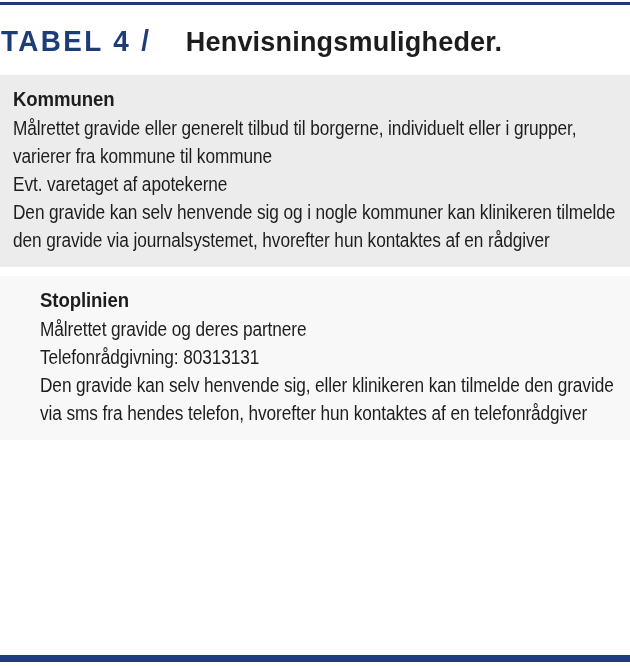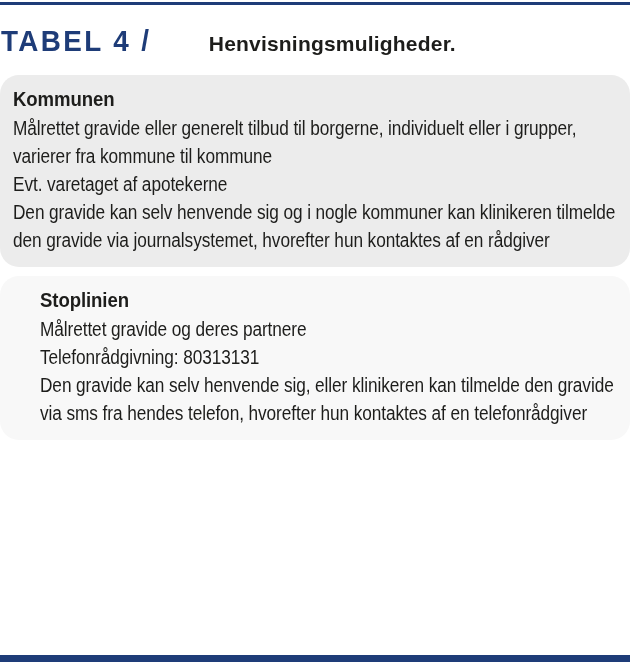--- a/index.html
+++ b/index.html
@@ -21,46 +21,44 @@
     position:relative;
     width:630px;height:668px;
     background:var(--page_bg);
     overflow:hidden;
   }
   .top-rule{
     position:absolute;top:2px;left:0;right:0;height:3px;
     background:var(--accent);
   }
   .figure-header{
-    display:flex;align-items:baseline;gap:16px;
+    display:flex;align-items:baseline;gap:28px;
     margin:25px 0 0 1px;
     white-space:nowrap;
   }
   .table-label{
     color:var(--accent);
     font-size:29px;
     font-weight:700;
     letter-spacing:2.5px;
     transform:scaleX(0.96);
     transform-origin:0 100%;
     display:inline-block;
   }
   .figure-title{
     color:var(--text);
-    font-size:21px;
+    font-size:27px;
     font-weight:700;
     letter-spacing:0.2px;
-    margin-left:35px;
   }
   .rows{margin-top:17px;}
   .row{
     margin-top:9px;
     padding:9px 13px 13px 13px;
     overflow:hidden;
-    border-radius:19px;
   }
   .row:first-child{margin-top:0;}
   .row-gray{background:var(--row_gray);}
   .row-light{background:var(--row_light);padding-left:40px;}
   
   .condense{
     width:113%;
     transform:scaleX(0.885);
     transform-origin:0 0;
     letter-spacing:-0.1px;

